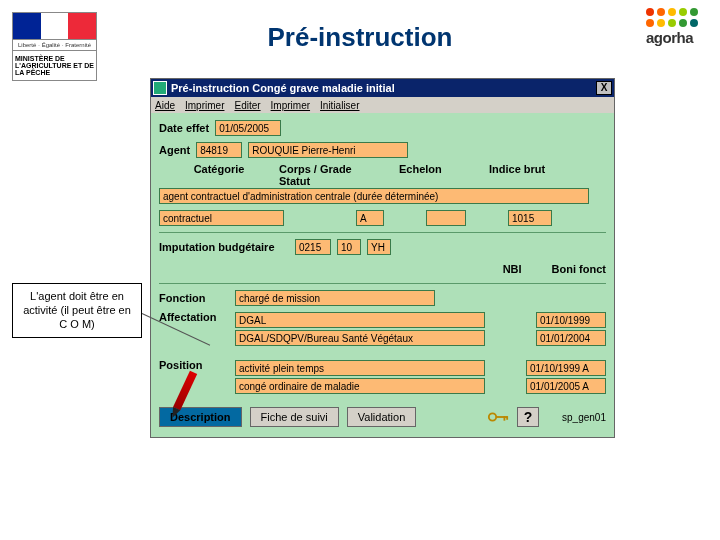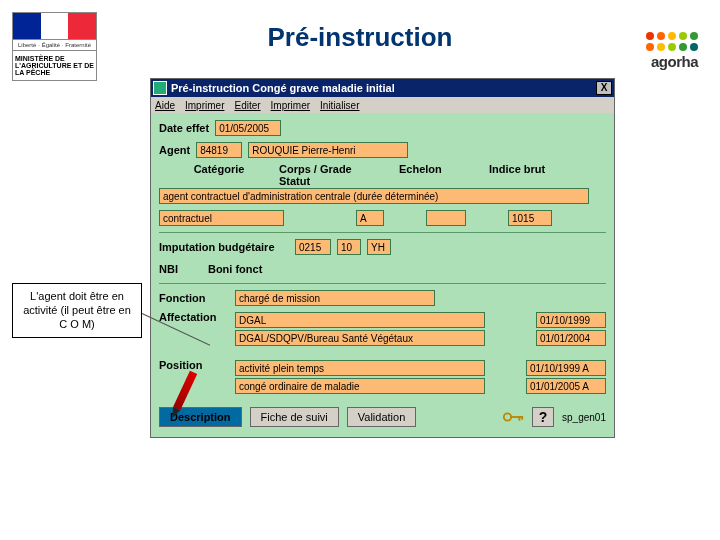--- a/index.html
+++ b/index.html
@@ -5,21 +5,21 @@
   * { box-sizing: border-box; margin: 0; padding: 0; }
   body { font-family: Arial, sans-serif; width: 720px; height: 540px; background: #fff; position: relative; }
   .slide { width: 720px; height: 540px; position: relative; }
   .logo-left { position: absolute; top: 12px; left: 12px; width: 85px; }
   .logo-left .flag { width: 85px; height: 28px; background: #fff; border: 1px solid #888; display: flex; }
   .logo-left .flag .b { flex:1; background:#002395; }
   .logo-left .flag .w { flex:1; background:#fff; }
   .logo-left .flag .r { flex:1; background:#ed2939; }
   .logo-left .tagline { font-size: 6px; color:#333; text-align:center; padding:2px 0; border:1px solid #888; border-top:none; }
   .logo-left .ministry { font-size: 7px; font-weight:bold; text-align:left; padding:4px 2px; border:1px solid #888; border-top:none; }
-  .logo-right { position: absolute; top: 32px; right: 22px; text-align:right; }
+  .logo-right { position: absolute; top: 8px; right: 22px; text-align:left; }
   .logo-right .dots { display:grid; grid-template-columns:repeat(5,8px); grid-template-rows:repeat(2,8px); gap:3px; margin:0 auto 2px; width:52px;}
   .logo-right .dots span { width:8px; height:8px; border-radius:50%; }
   .logo-right .name { font-size:15px; font-weight:bold; color:#333; letter-spacing:-0.5px; }
   .title { position:absolute; top:22px; left:0; right:0; text-align:center; font-size:26px; font-weight:bold; color:#003570; }
   .callout { position:absolute; top:283px; left:12px; width:130px; background:#fff; border:1px solid #000; padding:6px; font-size:11px; text-align:center; line-height:1.25; z-index:5; }
   .callout-line { position:absolute; top:313px; left:142px; width:75px; height:1px; background:#555; z-index:4; transform:rotate(25deg); transform-origin:left center; }
   .pen { position:absolute; top:370px; left:170px; width:26px; height:50px; z-index:6; transform:rotate(25deg); }
   .pen .body { width:8px; height:40px; background:linear-gradient(#d00,#900); margin:0 auto; }
   .pen .tip { width:0; height:0; border-left:4px solid transparent; border-right:4px solid transparent; border-top:10px solid #222; margin:0 auto; }
   .app { position:absolute; top:78px; left:150px; width:465px; height:360px; background:#aee0b8; border:1px solid #666; font-size:10px; }
@@ -31,21 +31,21 @@
   .row { display:flex; align-items:center; gap:6px; margin-bottom:4px; min-height:18px; }
   .lbl { font-weight:bold; color:#000; font-size:11px; white-space:nowrap; }
   .fld { background:#fdba74; border:1px solid #3a7a4a; height:16px; padding:0 3px; font-size:10px; display:inline-flex; align-items:center; }
   .sep { border-top:1px solid #5a9a6a; margin:5px 0; }
   .hdrrow { display:flex; font-weight:bold; font-size:11px; }
   .tabs { position:absolute; bottom:10px; left:8px; right:8px; display:flex; gap:8px; align-items:center; }
   .tab { background:#d4d0c8; border:1px solid #666; padding:3px 10px; font-size:11px; cursor:pointer; }
   .tab.active { background:#0369a1; font-weight:bold; }
   .key { width:22px; height:16px; }
   .helpbtn { width:22px; height:20px; background:#d4d0c8; border:1px solid #666; text-align:center; font-weight:bold; font-size:14px; line-height:18px; cursor:pointer; }
-  .statusid { font-size:10px; color:#000; }
+  .statusid { font-size:10px; color:#000;margin-left:15px; }
   .rcol { margin-left:auto; text-align:right; }
 </style>
 </head>
 <body>
 
 <div class="slide">
 
   <div class="logo-left">
     <div class="flag">
         <div class="b"></div>
@@ -124,21 +124,21 @@
         <span style="width:30px"></span>
         <span class="fld" style="width:44px">1015</span>
       </div>
       <div class="sep"></div>
       <div class="row">
         <span class="lbl" style="width:130px">Imputation budgétaire</span>
         <span class="fld" style="width:36px">0215</span>
         <span class="fld" style="width:24px">10</span>
         <span class="fld" style="width:24px">YH</span>
       </div>
-      <div class="row" style="justify-content:flex-start;gap:30px">
+      <div class="row" style="justify-content:flex-end;gap:30px">
         <span class="lbl">NBI</span>
         <span class="lbl">Boni fonct</span>
       </div>
       <div class="sep"></div>
       <div class="row">
         <span class="lbl" style="width:70px">Fonction</span>
         <span class="fld" style="width:200px">chargé de mission</span>
       </div>
       <div class="row" style="align-items:flex-start">
         <span class="lbl" style="width:70px">Affectation</span>

